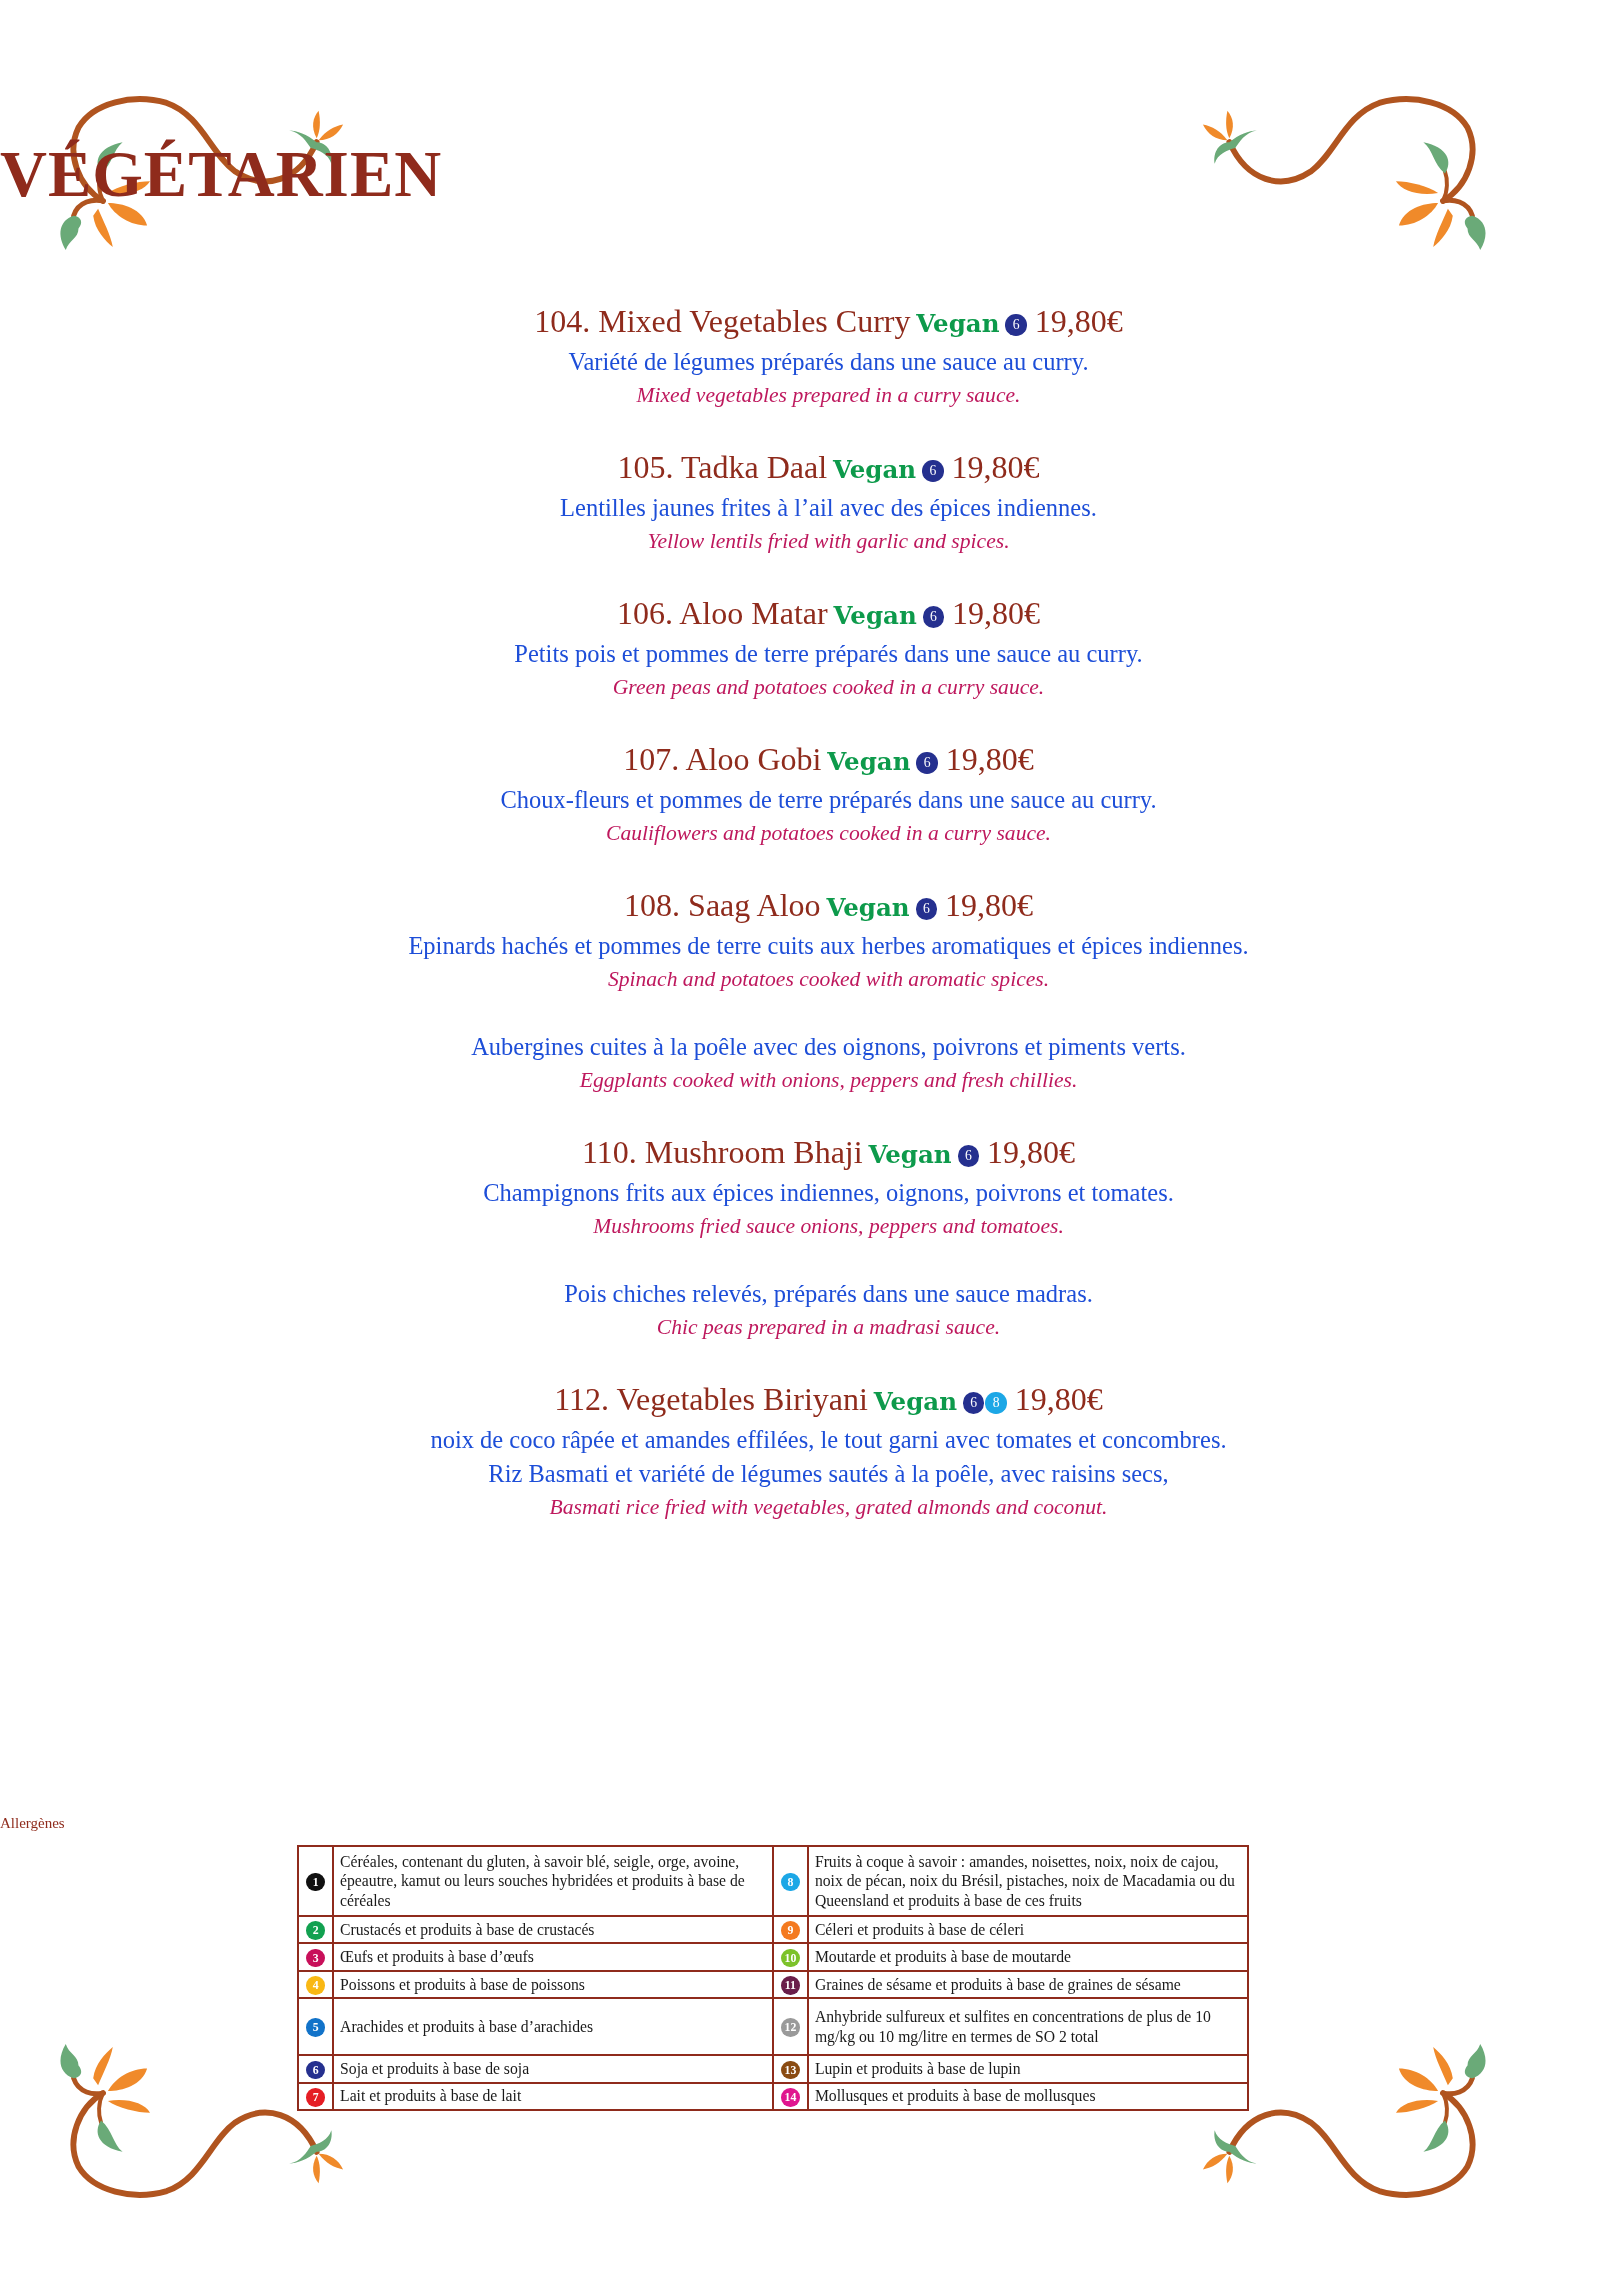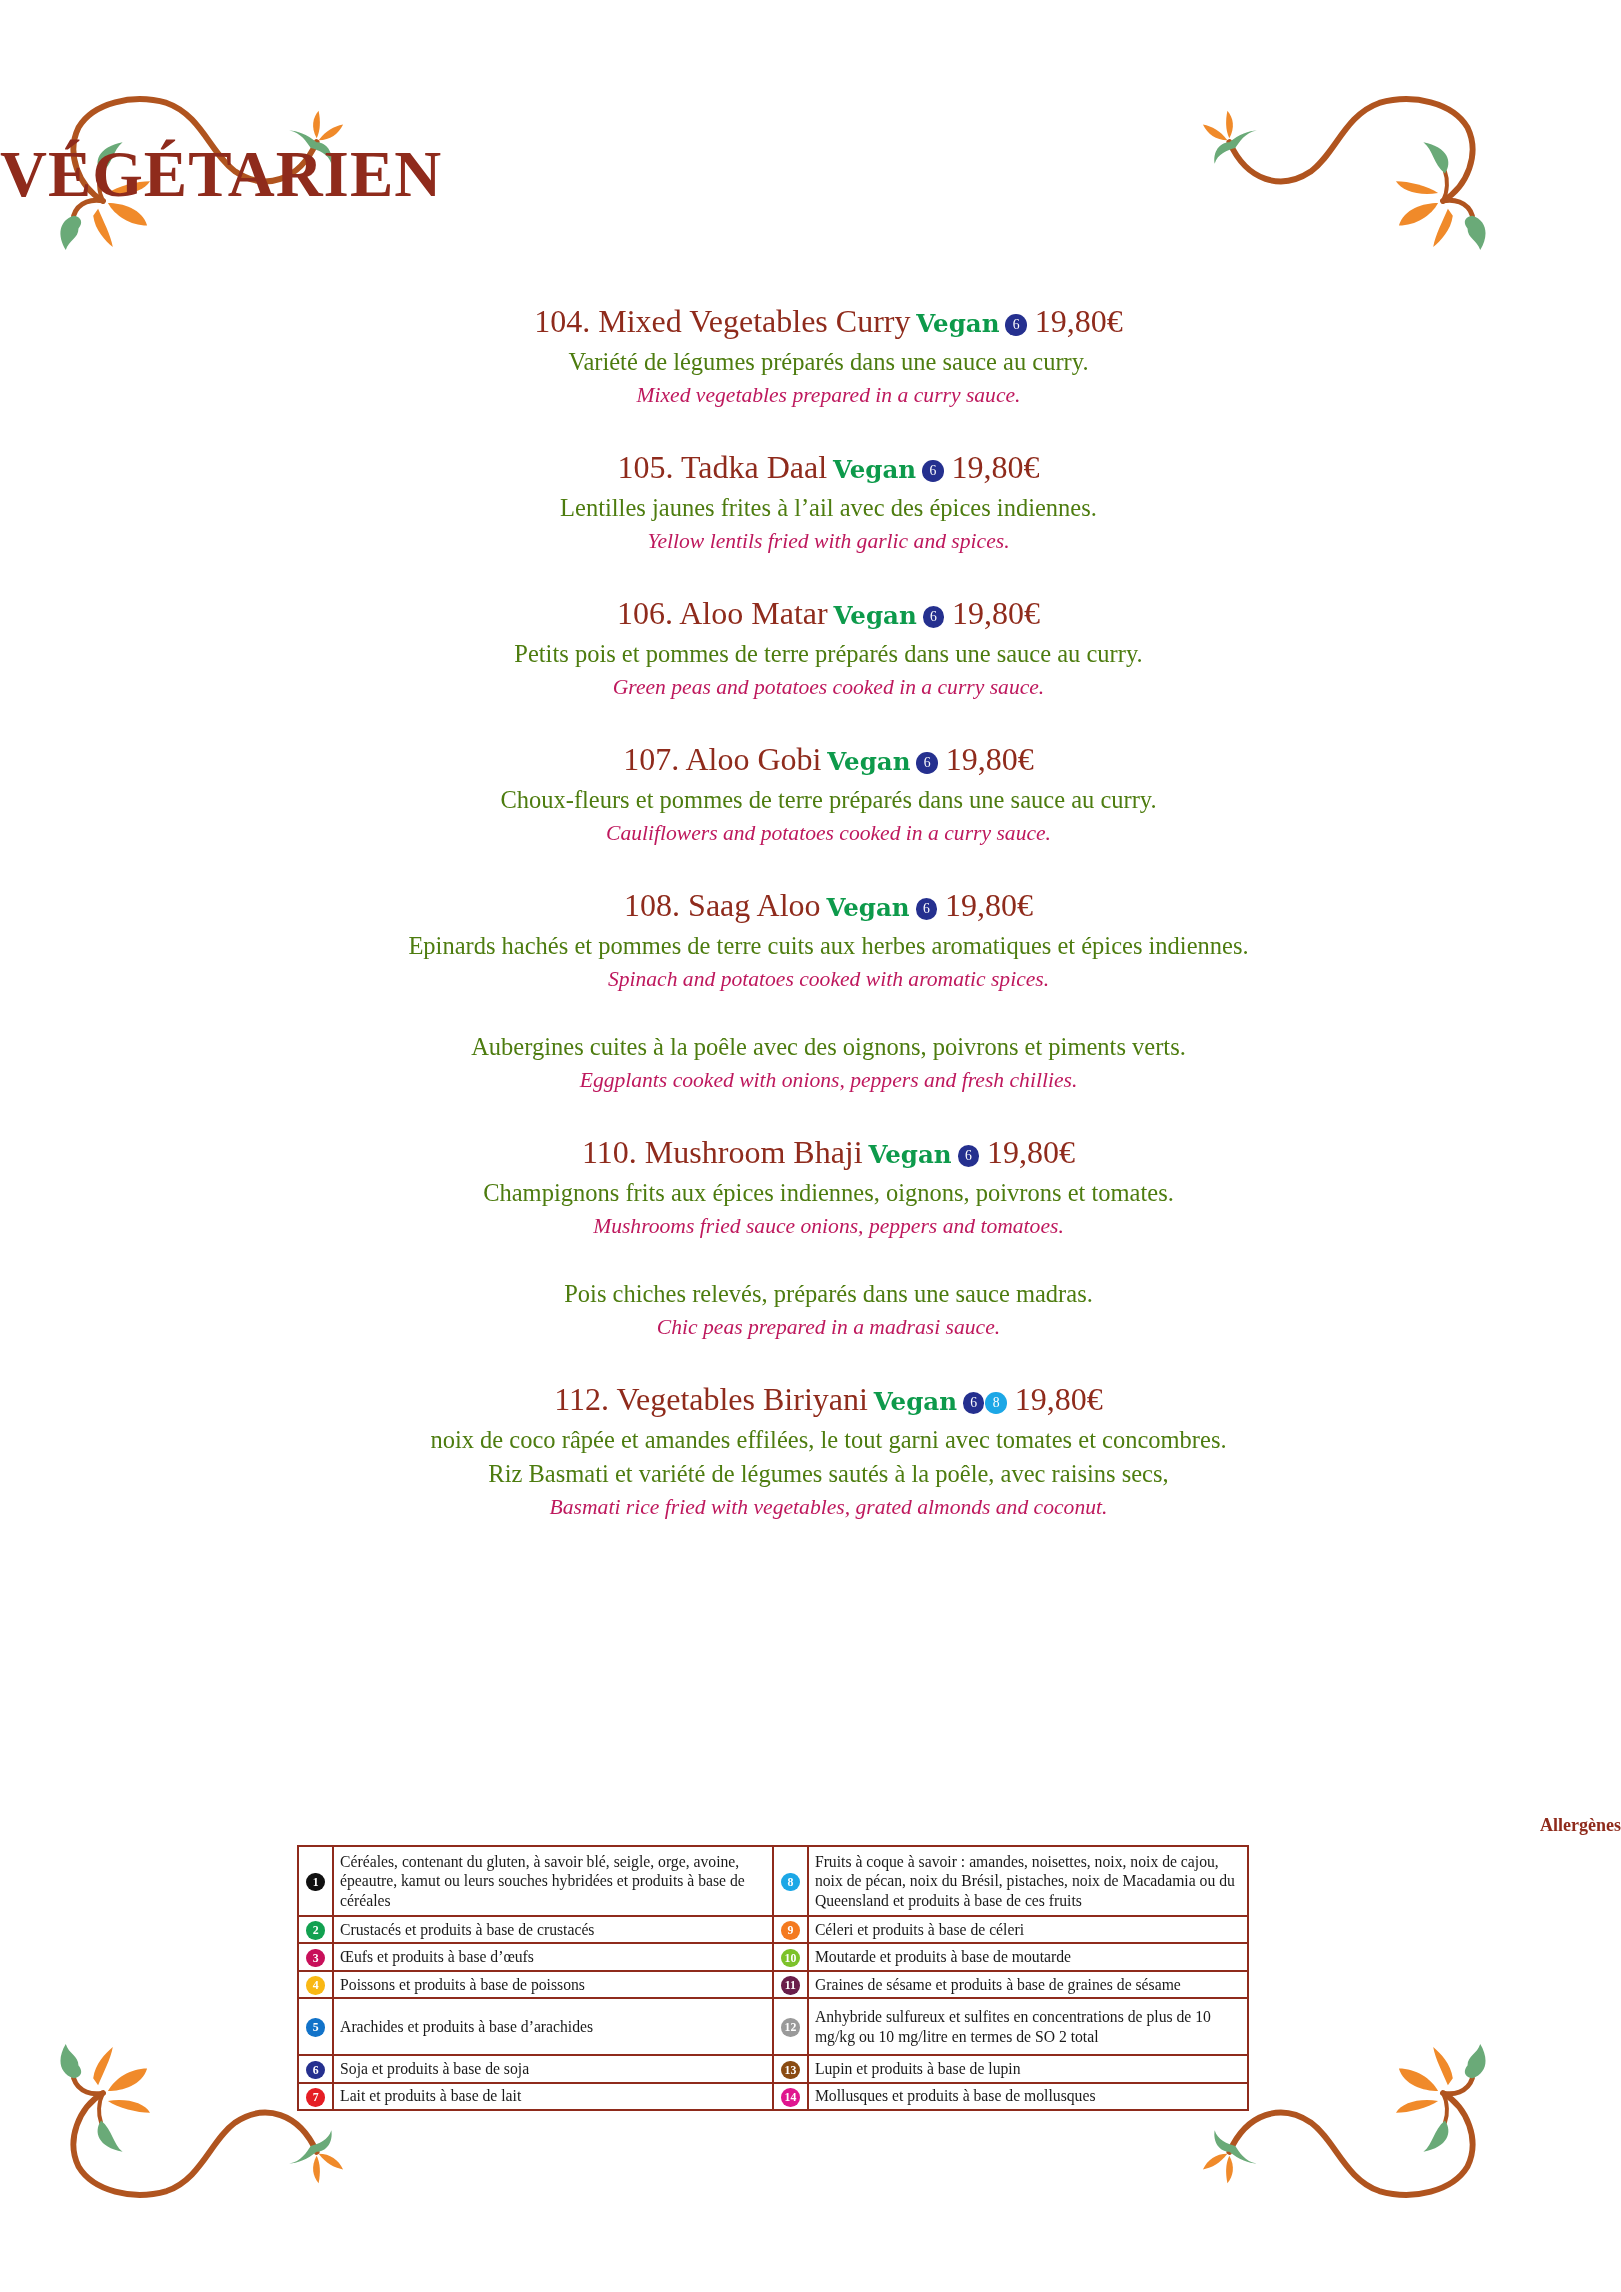--- a/index.html
+++ b/index.html
@@ -14,24 +14,24 @@
   .page-title { position: absolute; left: 0; right: 0; top: 137px; font-family: "Liberation Serif", "DejaVu Serif", serif; font-weight: bold; font-size: 65px; color: #8f2b1c; letter-spacing: 1px; margin: 0; }
 
   .menu { position: absolute; left: 0; right: 0; top: 300px; text-align: center; }
   .dish { margin: 0 0 35px 0; padding-left: 36px; }
   .dish-head { font-size: 32px; color: #8f2b1c; line-height: 43px; white-space: nowrap; }
   .dish-name { }
   .vegan { font-family: "DejaVu Serif", serif; font-weight: bold; color: #0d9a4b; font-size: 24.5px; margin-left: 5.9px; }
   .badge { display: inline-block; width: 21.6px; height: 21.6px; border-radius: 50%; color: #fff; font-size: 13.7px; line-height: 21.6px; text-align: center; vertical-align: 2.9px; margin-left: 5.9px; font-family: "Liberation Serif", serif; }
   .badge + .badge { margin-left: 1px; }
   .price { margin-left: 7.8px; }
-  .dish-fr { font-size: 24.5px; color: #4d7c0f; line-height: 34px; }
+  .dish-fr { font-size: 24.5px; color: #1d4ed8; line-height: 34px; }
   .dish-en { font-size: 21.6px; font-style: italic; color: #be185d; line-height: 32px; }
 
-  .allergens-title { position: absolute; left: 0; right: 0; top: 1815px; text-align: right; font-weight: bold; font-size: 18px; color: #8f2b1c; }
+  .allergens-title { position: absolute; left: 0; right: 0; top: 1815px; text-align: left; font-weight: normal; font-size: 15px; color: #8f2b1c; }
   table.allergens { position: absolute; left: 297px; top: 1845px; width: 952px; border-collapse: collapse; border: 2.9px solid #8f2b1c; font-size: 15.7px; color: #1a1a1a; line-height: 19.6px; }
   table.allergens td { border: 2px solid #8f2b1c; padding: 1px 5.9px; vertical-align: middle; }
   table.allergens td.num { width: 25.5px; text-align: center; padding: 0 3.9px; }
   table.allergens td.txt { width: 431px; }
   .abadge { display: inline-block; width: 18.6px; height: 18.6px; border-radius: 50%; color: #fff; font-size: 11.8px; line-height: 18.6px; text-align: center; font-weight: bold; }
 </style>
 </head>
 <body>
 
 <div class="ornament" id="orn-tl">

